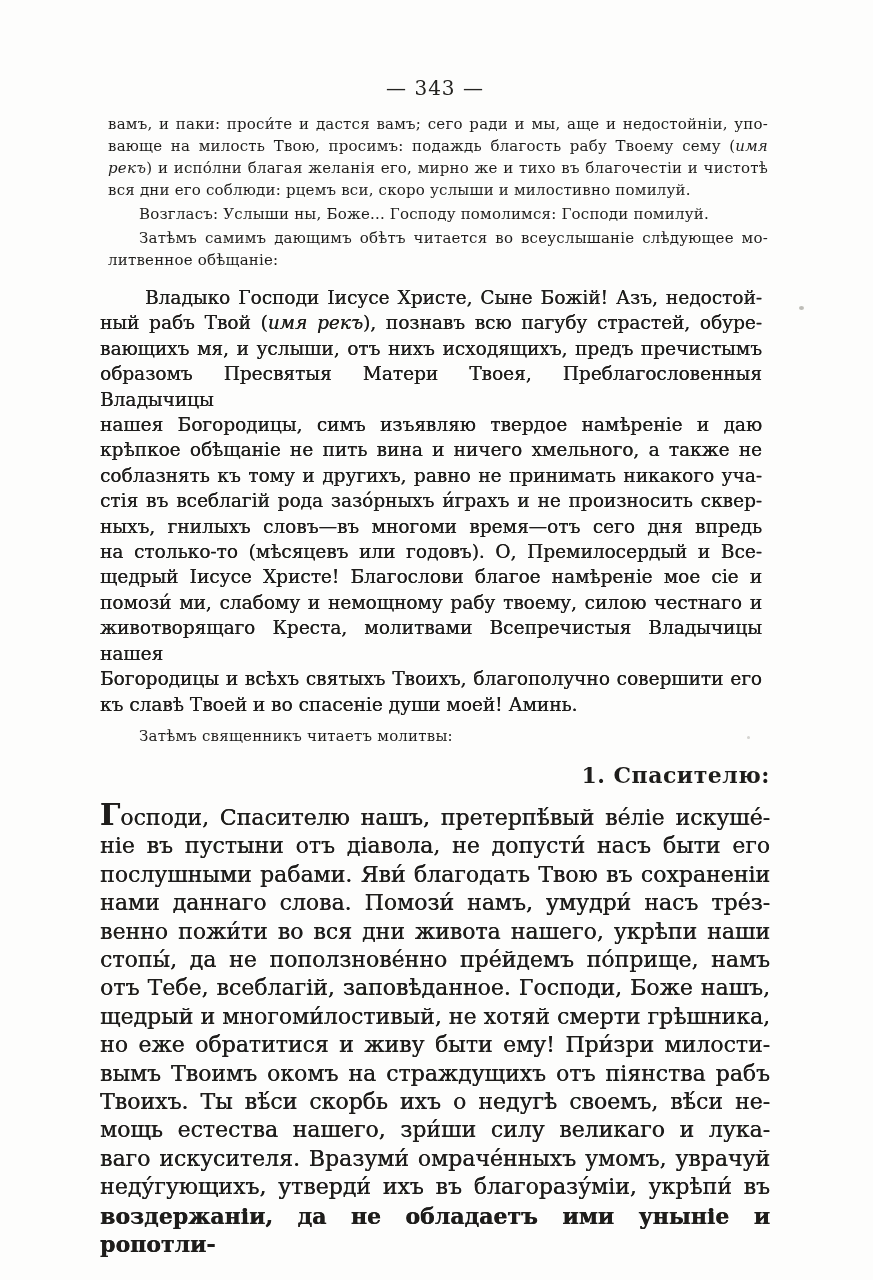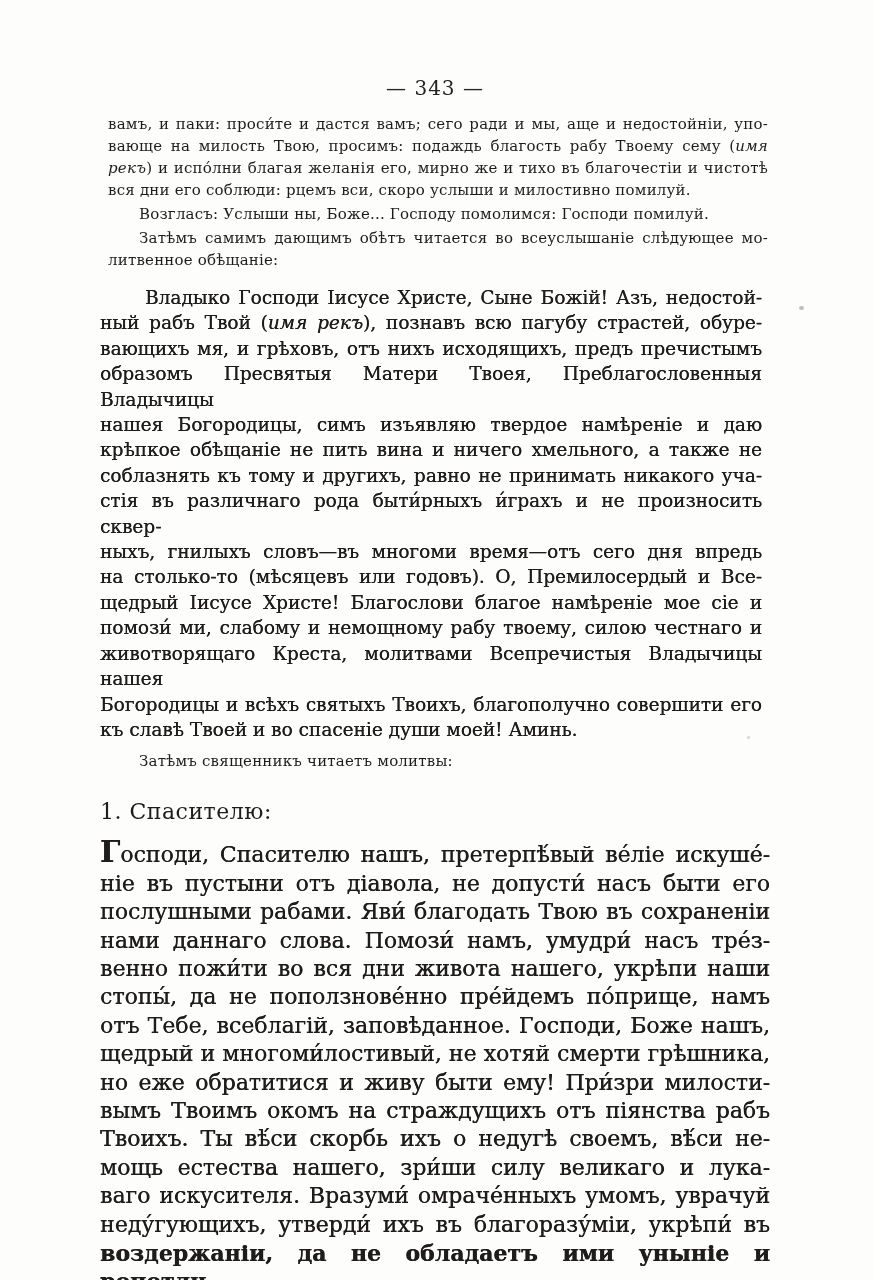--- a/index.html
+++ b/index.html
@@ -58,25 +58,25 @@
 
   .vow {
     margin-top: 14px;
     margin-left: 0;
     width: 662px;
     font-size: 18.5px;
     line-height: 25.4px;
     text-shadow: 0.25px 0 0 currentColor;
   }
   .heading {
-    margin: 26px 0 10px 0;
-    text-align: left;
+    margin: 14px 0 10px 0;
+    text-align: right;
     font-size: 22px;
     line-height: 28px;
-    font-weight: normal;
+    font-weight: bold;
     letter-spacing: 0.5px;
   }
   .prayer {
     margin-top: 12px;
     font-size: 22px;
     line-height: 28.4px;
     text-shadow: 0.35px 0 0 currentColor;
   }
   .prayer .tline:first-child::first-letter {
     font-size: 1.33em;
@@ -113,26 +113,26 @@
       </div>
 
     <div class="block small rubric indent-sm">
         <div class="tline">Затѣмъ самимъ дающимъ обѣтъ читается во всеуслышаніе слѣдующее мо-</div>
         <div class="tline">литвенное обѣщаніе:</div>
       </div>
 
     <div class="block vow indent-md">
         <div class="tline">Владыко Господи Іисусе Христе, Сыне Божій! Азъ, недостой-</div>
         <div class="tline">ный рабъ Твой (<i>имя рекъ</i>), познавъ всю пагубу страстей, обуре-</div>
-        <div class="tline">вающихъ мя, и грѣховъ, отъ нихъ исходящихъ, предъ пречистымъ</div>
+        <div class="tline">вающихъ мя, и услыши, отъ нихъ исходящихъ, предъ пречистымъ</div>
         <div class="tline">образомъ Пресвятыя Матери Твоея, Преблагословенныя Владычицы</div>
         <div class="tline">нашея Богородицы, симъ изъявляю твердое намѣреніе и даю</div>
         <div class="tline">крѣпкое обѣщаніе не пить вина и ничего хмельного, а также не</div>
         <div class="tline">соблазнять къ тому и другихъ, равно не принимать никакого уча-</div>
-        <div class="tline">стія въ различнаго рода быти́рныхъ и́грахъ и не произносить сквер-</div>
+        <div class="tline">стія въ всеблагій рода зазо́рныхъ и́грахъ и не произносить сквер-</div>
         <div class="tline">ныхъ, гнилыхъ словъ—въ многоми время—отъ сего дня впредь</div>
         <div class="tline">на столько-то (мѣсяцевъ или годовъ). О, Премилосердый и Все-</div>
         <div class="tline">щедрый Іисусе Христе! Благослови благое намѣреніе мое сіе и</div>
         <div class="tline">помози́ ми, слабому и немощному рабу твоему, силою честнаго и</div>
         <div class="tline">животворящаго Креста, молитвами Всепречистыя Владычицы нашея</div>
         <div class="tline">Богородицы и всѣхъ святыхъ Твоихъ, благополучно совершити его</div>
         <div class="tline">къ славѣ Твоей и во спасеніе души моей! Аминь.</div>
       </div>
 
     <div class="block small rubric indent-sm" style="margin-top:8px;">

